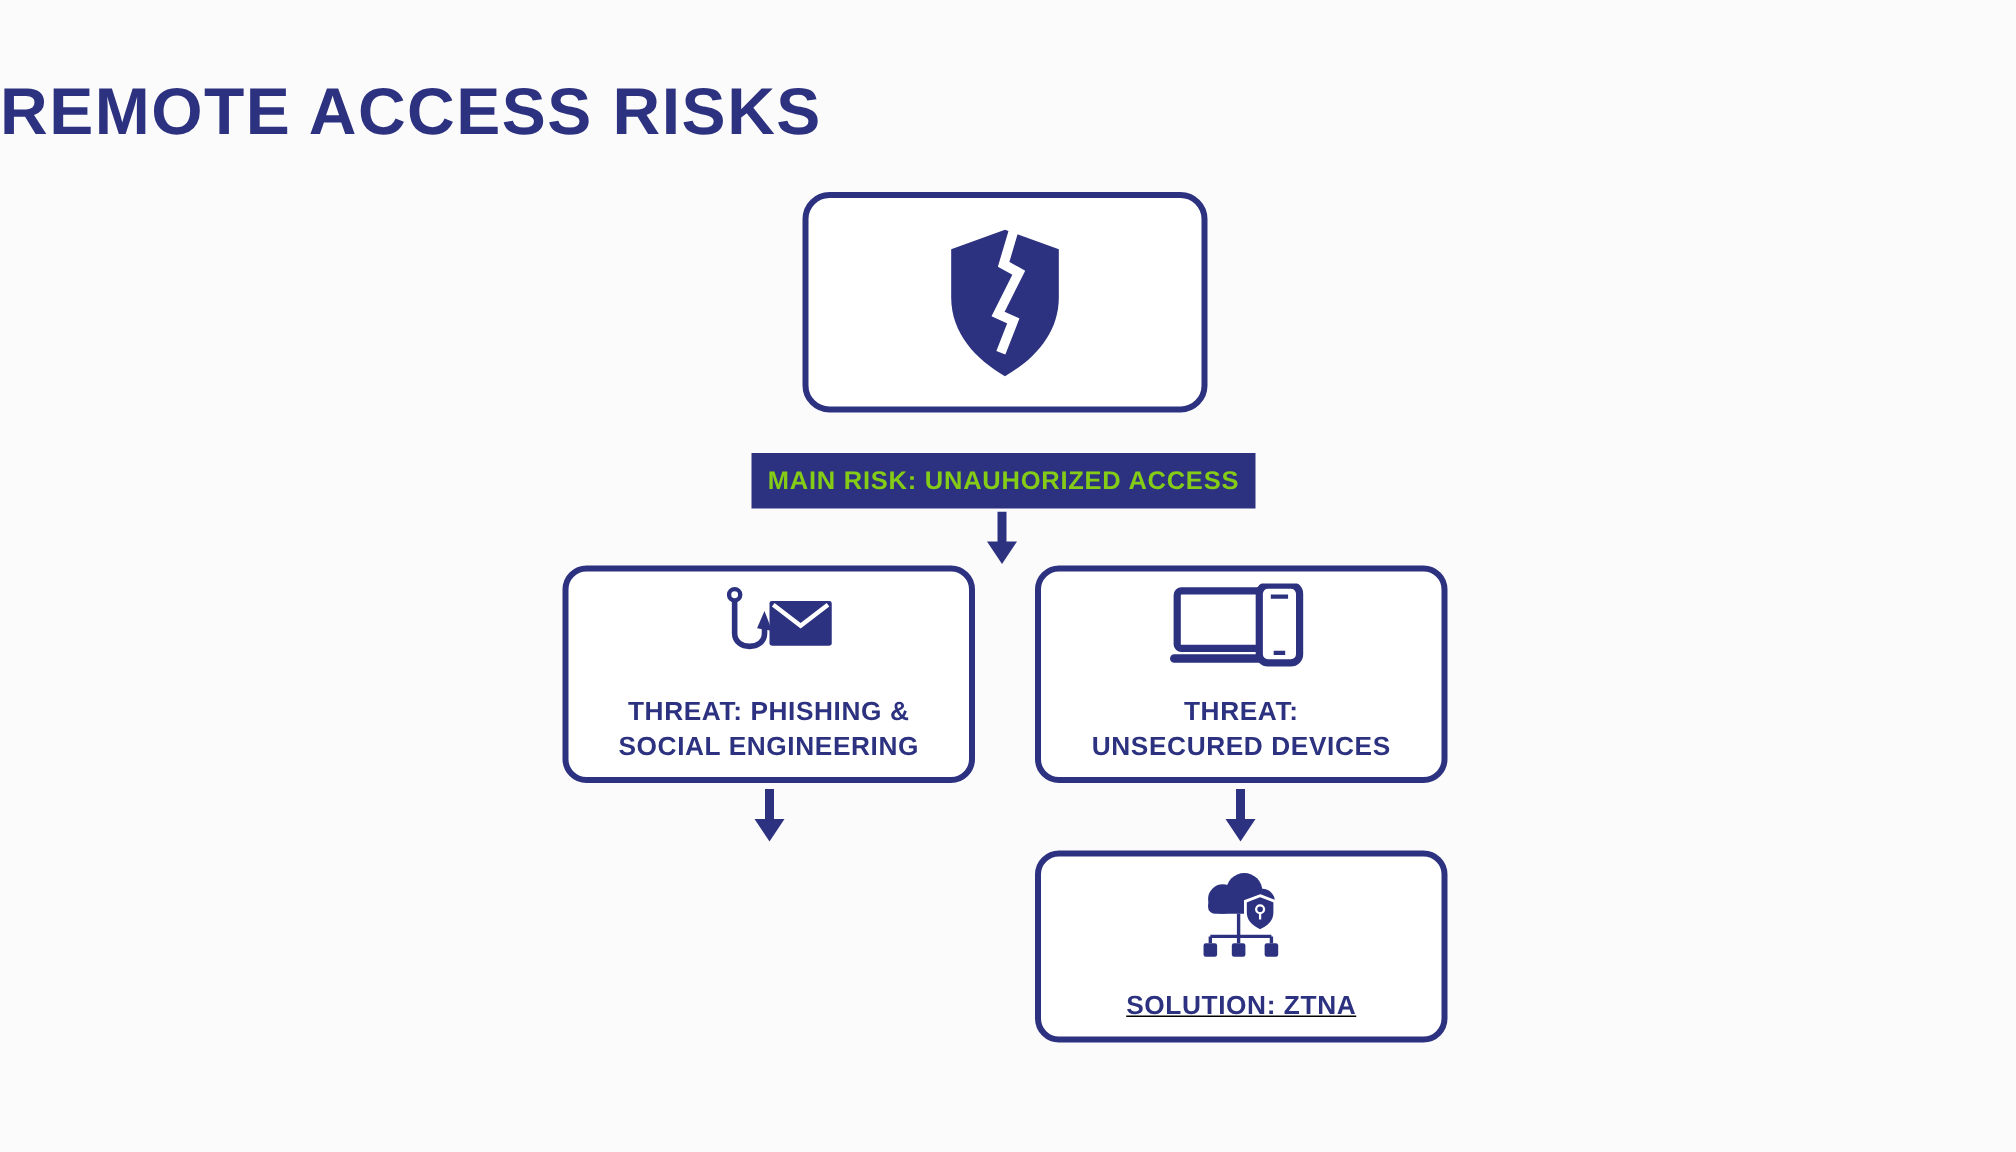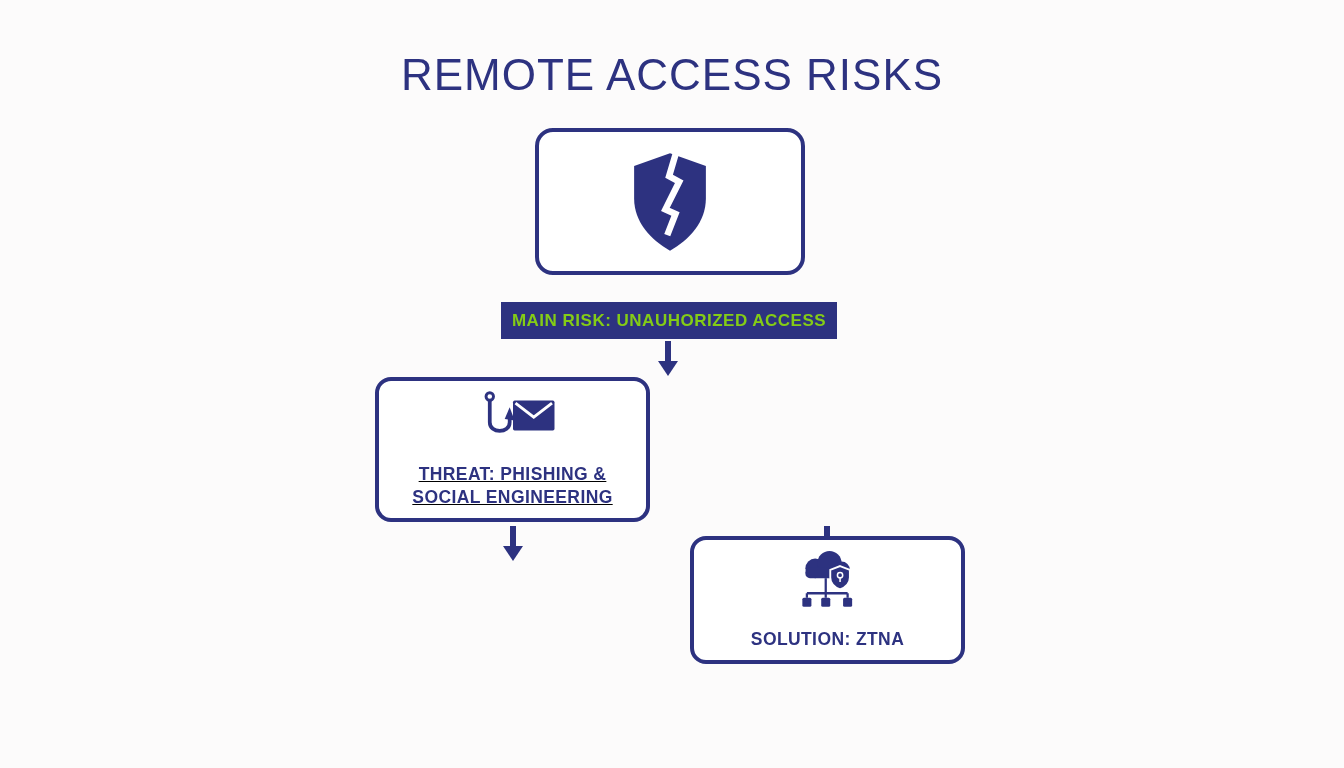--- a/index.html
+++ b/index.html
@@ -11,23 +11,22 @@
     overflow: hidden;
     font-family: "Liberation Sans", sans-serif;
     margin: 0 auto;
   }
   .title {
     position: absolute;
     top: 50px;
     left: 0;
     right: 0;
     margin: 0;
-    text-align: center;
     font-size: 44px;
-    font-weight: 400;
+    font-weight: 700;
     letter-spacing: 1px;
     color: #2d3280;
   }
   .shield-box {
     position: absolute;
     left: 535px;
     top: 128px;
     width: 270px;
     height: 147px;
     background: #ffffff;
@@ -63,24 +62,24 @@
     border: 4px solid #2d3280;
     border-radius: 16px;
     box-sizing: border-box;
     display: flex;
     flex-direction: column;
     align-items: center;
     justify-content: center;
     gap: 14px;
     padding: 8px 10px;
   }
-  .threat-left  { left: 375px; top: 377px; width: 275px; height: 145px; text-decoration: underline; }
+  .threat-left  { left: 375px; top: 377px; width: 275px; height: 145px; }
   .threat-right { left: 690px; top: 377px; width: 275px; height: 145px; }
   .sol-left     { left: 375px; top: 567px; width: 275px; height: 128px; }
-  .sol-right    { left: 690px; top: 536px; width: 275px; height: 128px; }
+  .sol-right    { left: 690px; top: 567px; width: 275px; height: 128px; text-decoration: underline; }
   .box-label {
     color: #2d3280;
     font-weight: 700;
     font-size: 17.5px;
     line-height: 1.35;
     letter-spacing: 0.4px;
     text-align: center;
     white-space: pre-line;
   }
 </style>
@@ -120,20 +119,31 @@
       <circle cx="28" cy="9" r="4.5" fill="none" stroke="#2d3280" stroke-width="3.5"></circle>
       <path d="M28 14 V40 C28 54 52 54 52 40 V33" fill="none" stroke="#2d3280" stroke-width="4.5"></path>
       <polygon points="52,22 58,38 46,36" fill="#2d3280"></polygon>
       <rect x="56" y="14" width="50" height="36" rx="2" fill="#2d3280"></rect>
       <polyline points="59,17 81,34 103,17" fill="none" stroke="#ffffff" stroke-width="3.5"></polyline>
     </svg>
     <div class="box-label">THREAT: PHISHING &amp;
 SOCIAL ENGINEERING</div>
   </div>
 
+  <div class="box threat-right">
+    <svg width="96" height="60" viewBox="0 0 100 62">
+      <rect x="5" y="5" width="60" height="40" rx="3" fill="#ffffff" stroke="#2d3280" stroke-width="5"></rect>
+      <rect x="0" y="49" width="70" height="6" rx="3" fill="#2d3280"></rect>
+      <rect x="62" y="1" width="28" height="54" rx="6" fill="#ffffff" stroke="#2d3280" stroke-width="5"></rect>
+      <line x1="70" y1="9" x2="82" y2="9" stroke="#2d3280" stroke-width="3"></line>
+      <line x1="72" y1="48" x2="80" y2="48" stroke="#2d3280" stroke-width="3"></line>
+    </svg>
+    <div class="box-label">THREAT:
+UNSECURED DEVICES</div>
+  </div>
 
 
   <div class="box sol-right">
     <svg width="92" height="80" viewBox="0 0 100 88">
       <g fill="#2d3280">
         <circle cx="33" cy="27" r="13"></circle>
         <circle cx="52" cy="20" r="16"></circle>
         <circle cx="68" cy="29" r="11"></circle>
         <rect x="20" y="26" width="59" height="14" rx="6"></rect>
       </g>

